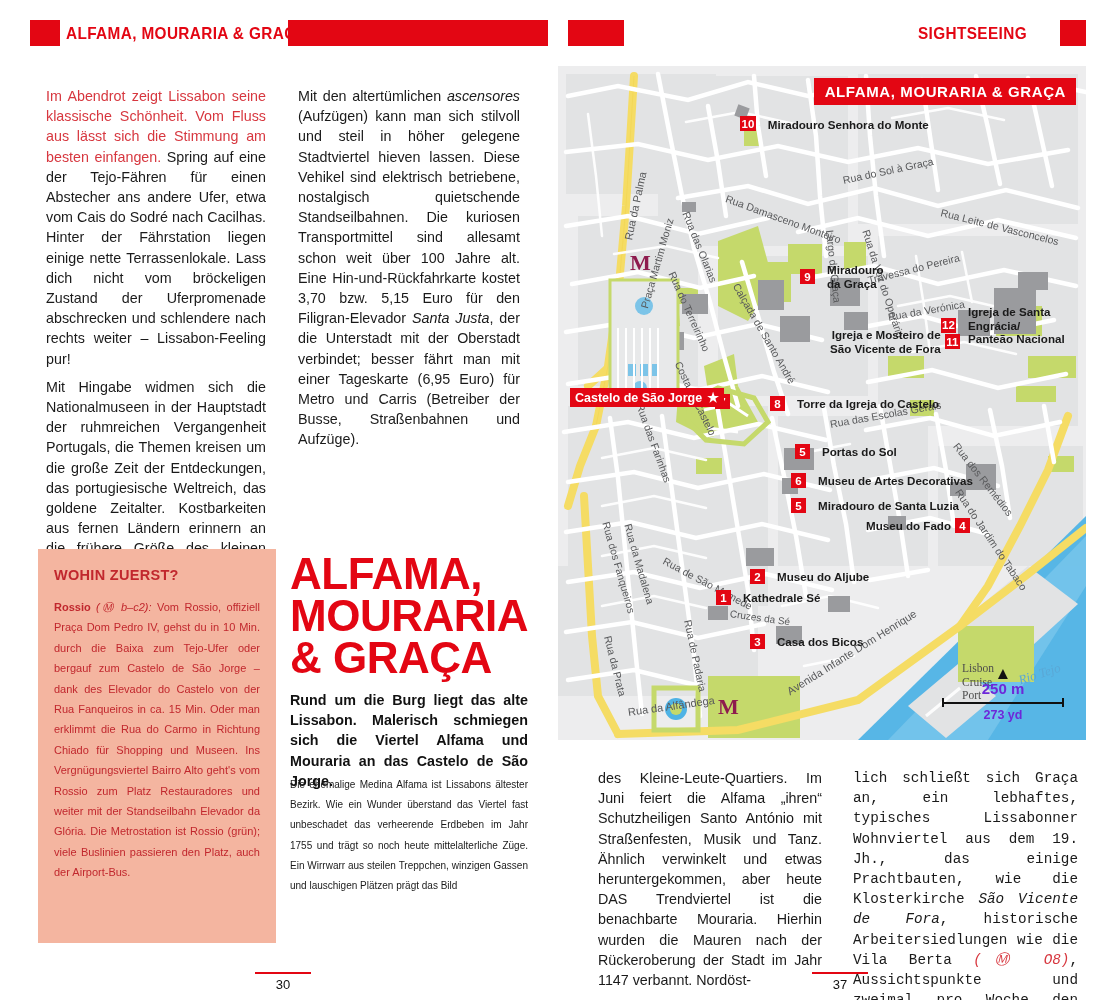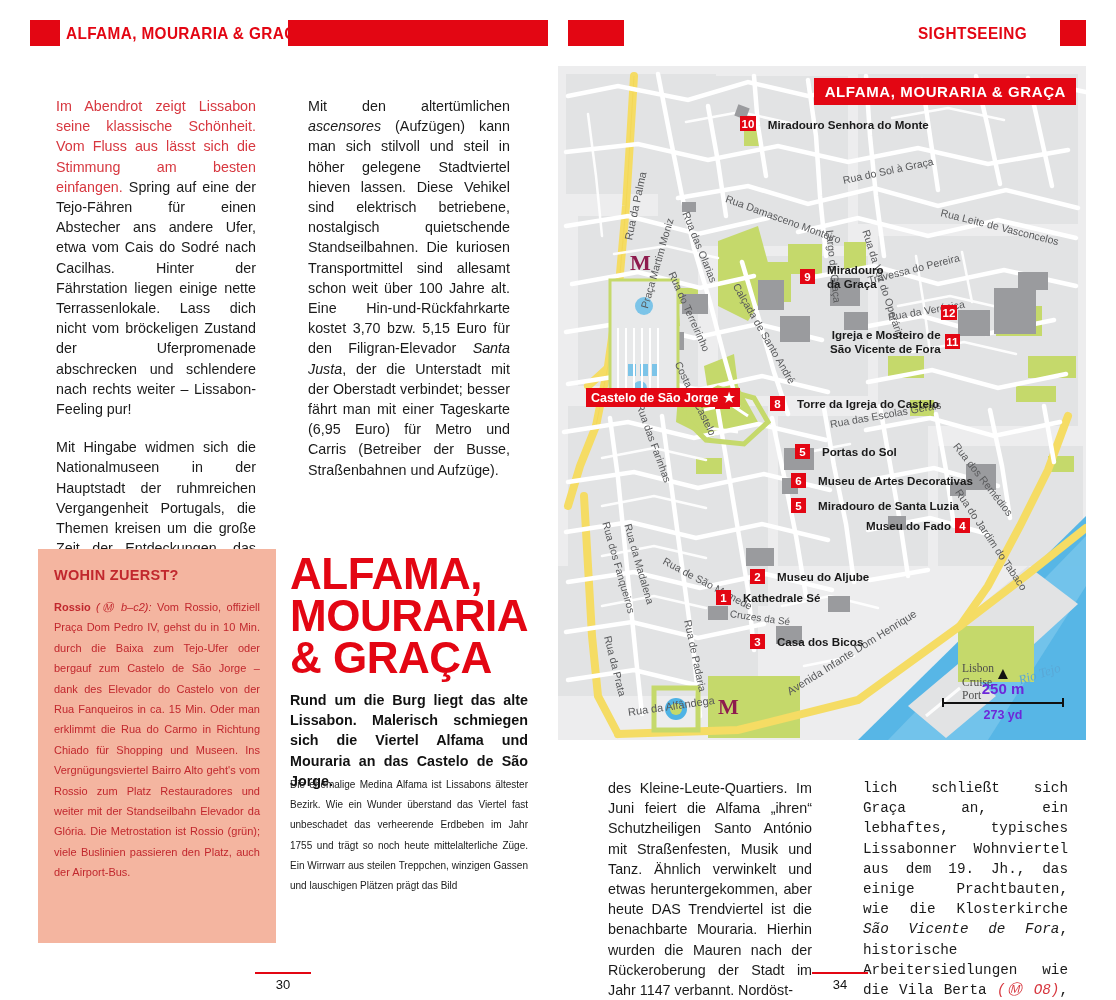--- a/index.html
+++ b/index.html
@@ -46,21 +46,21 @@
 
   
   .col {
     position: absolute;
     font-size: 14.3px;
     line-height: 20.2px;
     text-align: justify;
     color: #1a1a1a;
     hyphens: manual;
   }
-  .col p { margin: 18px; }
+  .col p { margin: 8px; }
   .col .intro { color: #d7373f; }
   .col1 { left: 38px;  top: 78px; width: 236px; }
   .col2 { left: 290px; top: 78px; width: 238px; }
   .col3 { left: 590px; top: 760px; width: 240px; }
   .col4 { left: 845px; top: 760px; width: 241px; font-family: Liberation Mono, monospace; }
 
   
   .infobox {
     position: absolute;
     left: 38px; top: 549px;
@@ -479,20 +479,22 @@
           <span class="lbl two">Miradouro
 da Graça</span>
         </div>
         <div class="poi rev" style="left: 272px; top: 262px;">
           <span class="lbl two" style="text-align: right;">Igreja e Mosteiro de
 São Vicente de Fora</span>
           <span class="num">11</span>
         </div>
         <div class="poi" style="left: 383px; top: 239px;">
           <span class="num">12</span>
+          <span class="lbl two">Igreja de Santa Engrácia/
+Panteão Nacional</span>
         </div>
         <div class="poi" style="left: 212px; top: 330px;">
           <span class="num">8</span>
           <span class="lbl">Torre da Igreja do Castelo</span>
         </div>
         <div class="poi" style="left: 157px; top: 328px;">
           <span class="num">7</span>
         </div>
         <div class="poi" style="left: 237px; top: 378px;">
           <span class="num">5</span>
@@ -517,21 +519,21 @@
         <div class="poi" style="left: 158px; top: 524px;">
           <span class="num">1</span>
           <span class="lbl">Kathedrale Sé</span>
         </div>
         <div class="poi" style="left: 192px; top: 568px;">
           <span class="num">3</span>
           <span class="lbl">Casa dos Bicos</span>
         </div>
       </div>
 
-    <div class="castelo-badge" style="left:28px; top:322px;">
+    <div class="castelo-badge" style="left:12px; top:322px;">
       <span>Castelo de São Jorge</span>
       <span class="star">★</span>
     </div>
 
     <div class="metro" style="left:72px; top:186px;">M</div>
     <div class="metro" style="left:160px; top:630px;">M</div>
 
     <div class="portlbl" style="left:404px; top:596px;">Lisbon
 Cruise
 Port</div>
@@ -551,16 +553,16 @@
   <div class="col col4">
     <p><span>lich schließt sich Graça an, ein lebhaftes, typisches Lissabonner Wohnviertel aus dem 19. Jh., das einige Prachtbauten, wie die Klosterkirche </span><i>São Vicente de Fora</i><span>, historische Arbeitersiedlungen wie die Vila Berta </span><i style="color:#d7373f">(Ⓜ O8)</i><span>, Aussichtspunkte und zweimal pro Woche den Flohmarkt </span><i>Feira da Ladra</i><span> (s. S. 85) bietet.</span></p>
   </div>
 
   <div class="foot foot-l">
     <div class="rule"></div>
     <div class="num">30</div>
   </div>
   <div class="foot foot-r">
     <div class="rule"></div>
-    <div class="num">34</div>
+    <div class="num">37</div>
   </div>
 
 </div>
 
 </body></html>

